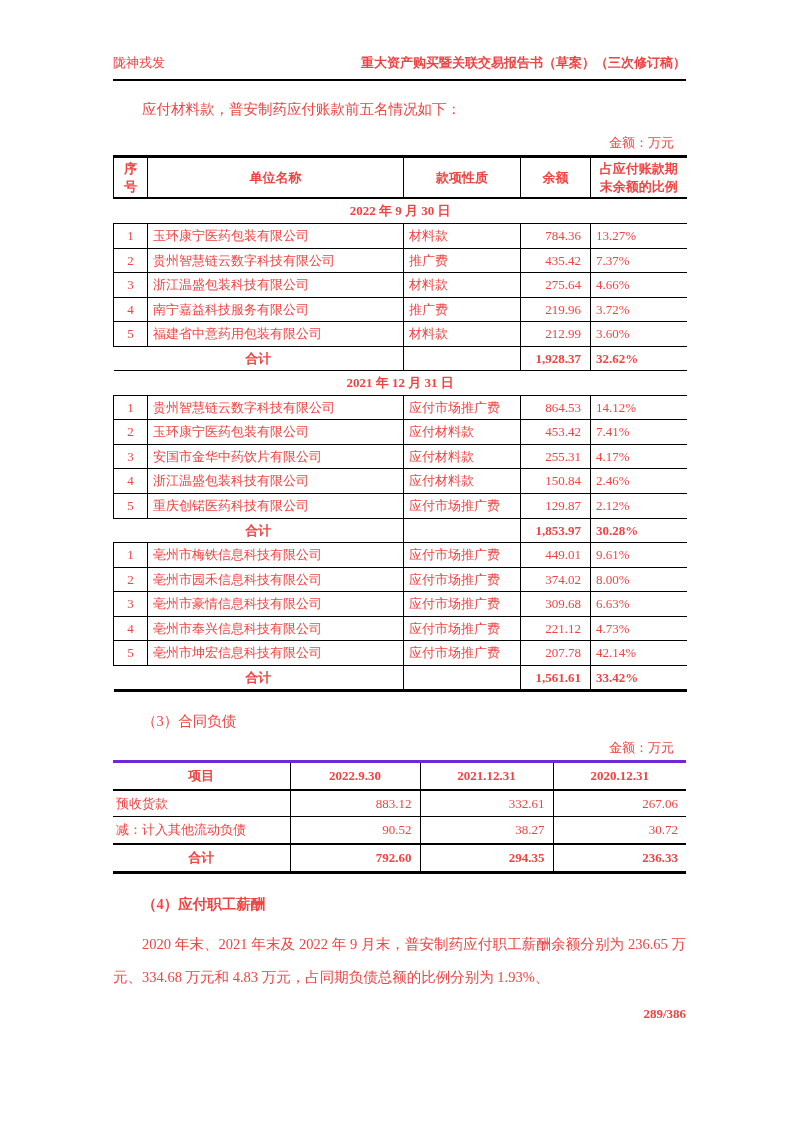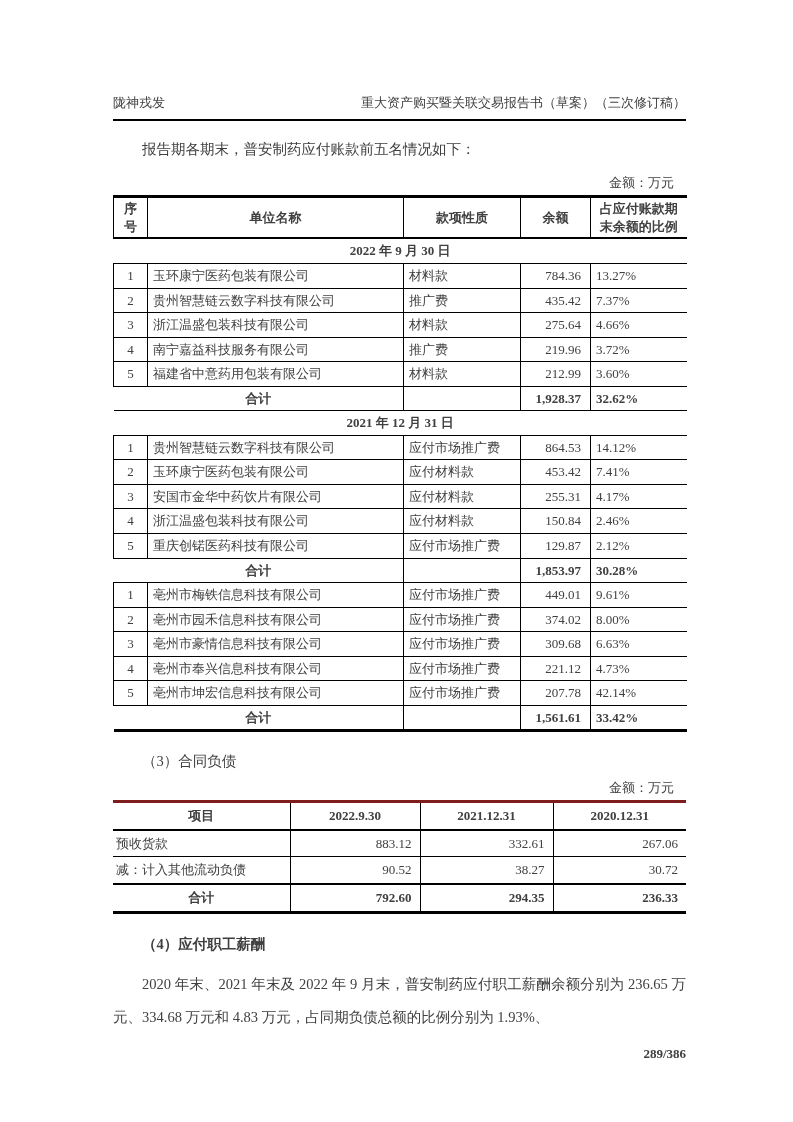--- a/index.html
+++ b/index.html
@@ -1,29 +1,29 @@
 <!DOCTYPE html>
 <html><head>
 <meta charset="utf-8">
 <style>
   * { margin:0; padding:0; box-sizing:border-box; }
   html,body { background:#e8e8e8; }
   .page {
-    width:793px; height:1122px; background:#ffffff; color:#404040;
+    width:793px; height:1122px; background:#ffffff; color:#ef4444;
     font-family:"Liberation Serif","DejaVu Serif",serif;
     position:relative; overflow:hidden; margin:0 auto;
   }
   .content { margin:0 107px 0 113px; width:573px; }
   
   .doc-header {
     display:flex; justify-content:space-between; align-items:flex-end;
     padding:54px 0 7px 0; border-bottom:2px solid #000; font-size:13px;
   }
   .doc-header .left { font-weight:normal; }
-  .doc-header .right { font-weight:normal;margin-top:40px; }
+  .doc-header .right { font-weight:bold; }
   
   .para { font-size:14.5px; line-height:2.3; text-align:justify; }
   .indent { text-indent:2em; }
   .intro-para { margin-top:12px; }
   .unit { text-align:right; font-size:13px; margin:8px 12px 3px 0; }
   .heading { font-size:14.5px; font-weight:normal; padding-left:2em; margin-top:20px; }
   .after-heading { margin-top:10px; }
   
   table { border-collapse:collapse; width:573px; font-size:13px; table-layout:fixed; }
   .t1 { border-top:3px solid #000; border-bottom:3px solid #000; }
@@ -31,41 +31,41 @@
   .t1 thead th { font-weight:bold; text-align:center; border-bottom:2px solid #000; padding:2px 3px; }
   .vl { border-left:1px solid #000; }
   .vr { border-right:1px solid #000; }
   .ctr { text-align:center; }
   .lft { text-align:left; }
   .bal { text-align:right; padding-right:9px !important; }
   .pct { text-align:left; padding-right:18px !important; }
   .b { font-weight:bold; }
   .sec td { text-align:center; font-weight:bold; padding:3px 0; }
   
-  .t2 { border-top:3px solid #7f1d1d; border-bottom:3px solid #000; }
+  .t2 { border-top:3px solid #6d28d9; border-bottom:3px solid #000; }
   .t2 th, .t2 td { border-bottom:1px solid #000; padding:4px 5px; vertical-align:middle; line-height:1.35; }
   .t2 thead th { font-weight:bold; text-align:center; border-bottom:2px solid #000; }
   .t2 .tot td { border-top:2px solid #000; border-bottom:none; }
   .t2 .num { text-align:right; padding-right:8px; }
   .t2 .rowlab { text-align:left; padding-left:3px; }
   
   .pagenum { text-align:right; font-weight:bold; font-size:13px; margin-top:12px; }
 </style>
 </head>
 <body>
 
 <div class="page">
   <div class="content">
 
     <div class="doc-header">
       <span class="left">陇神戎发</span>
       <span class="right">重大资产购买暨关联交易报告书（草案）（三次修订稿）</span>
     </div>
 
-    <p class="para indent intro-para">报告期各期末，普安制药应付账款前五名情况如下：</p>
+    <p class="para indent intro-para">应付材料款，普安制药应付账款前五名情况如下：</p>
 
     <div class="unit">金额：万元</div>
 
     <table class="t1">
       <colgroup>
         <col style="width:34px">
           <col style="width:256px">
           <col style="width:117px">
           <col style="width:70px">
           <col style="width:96px">

